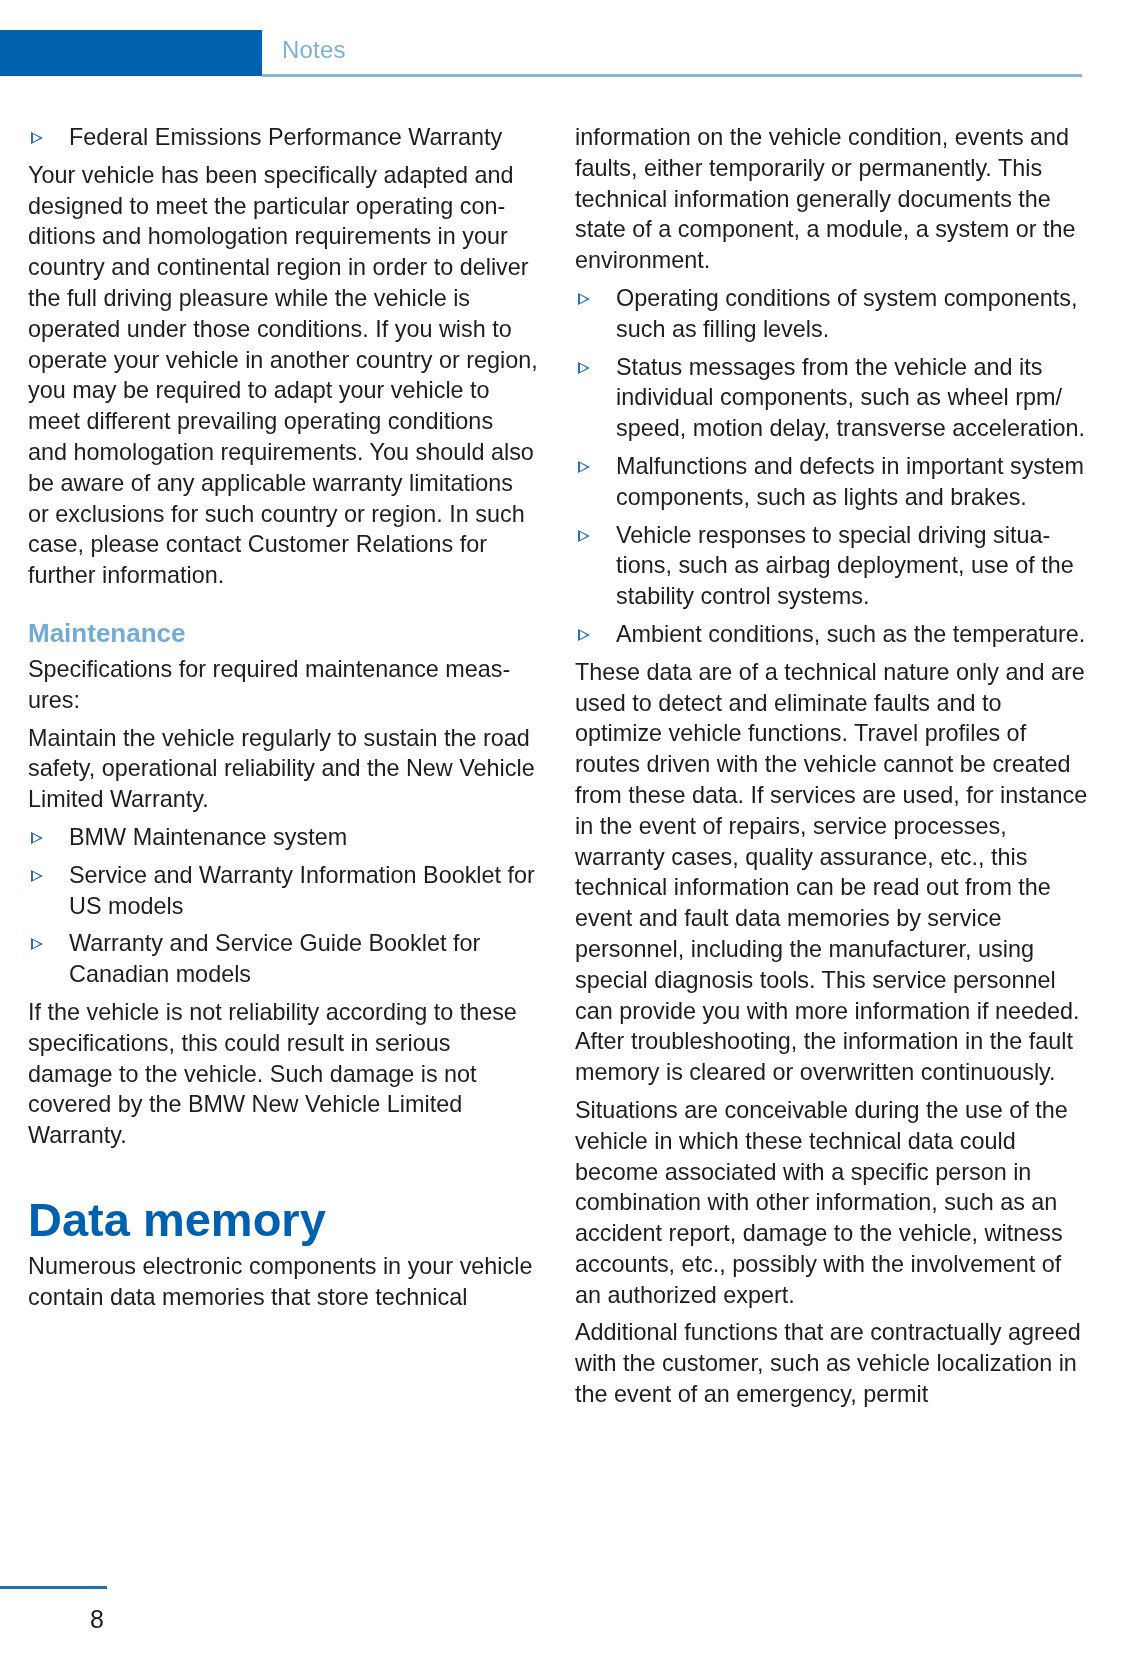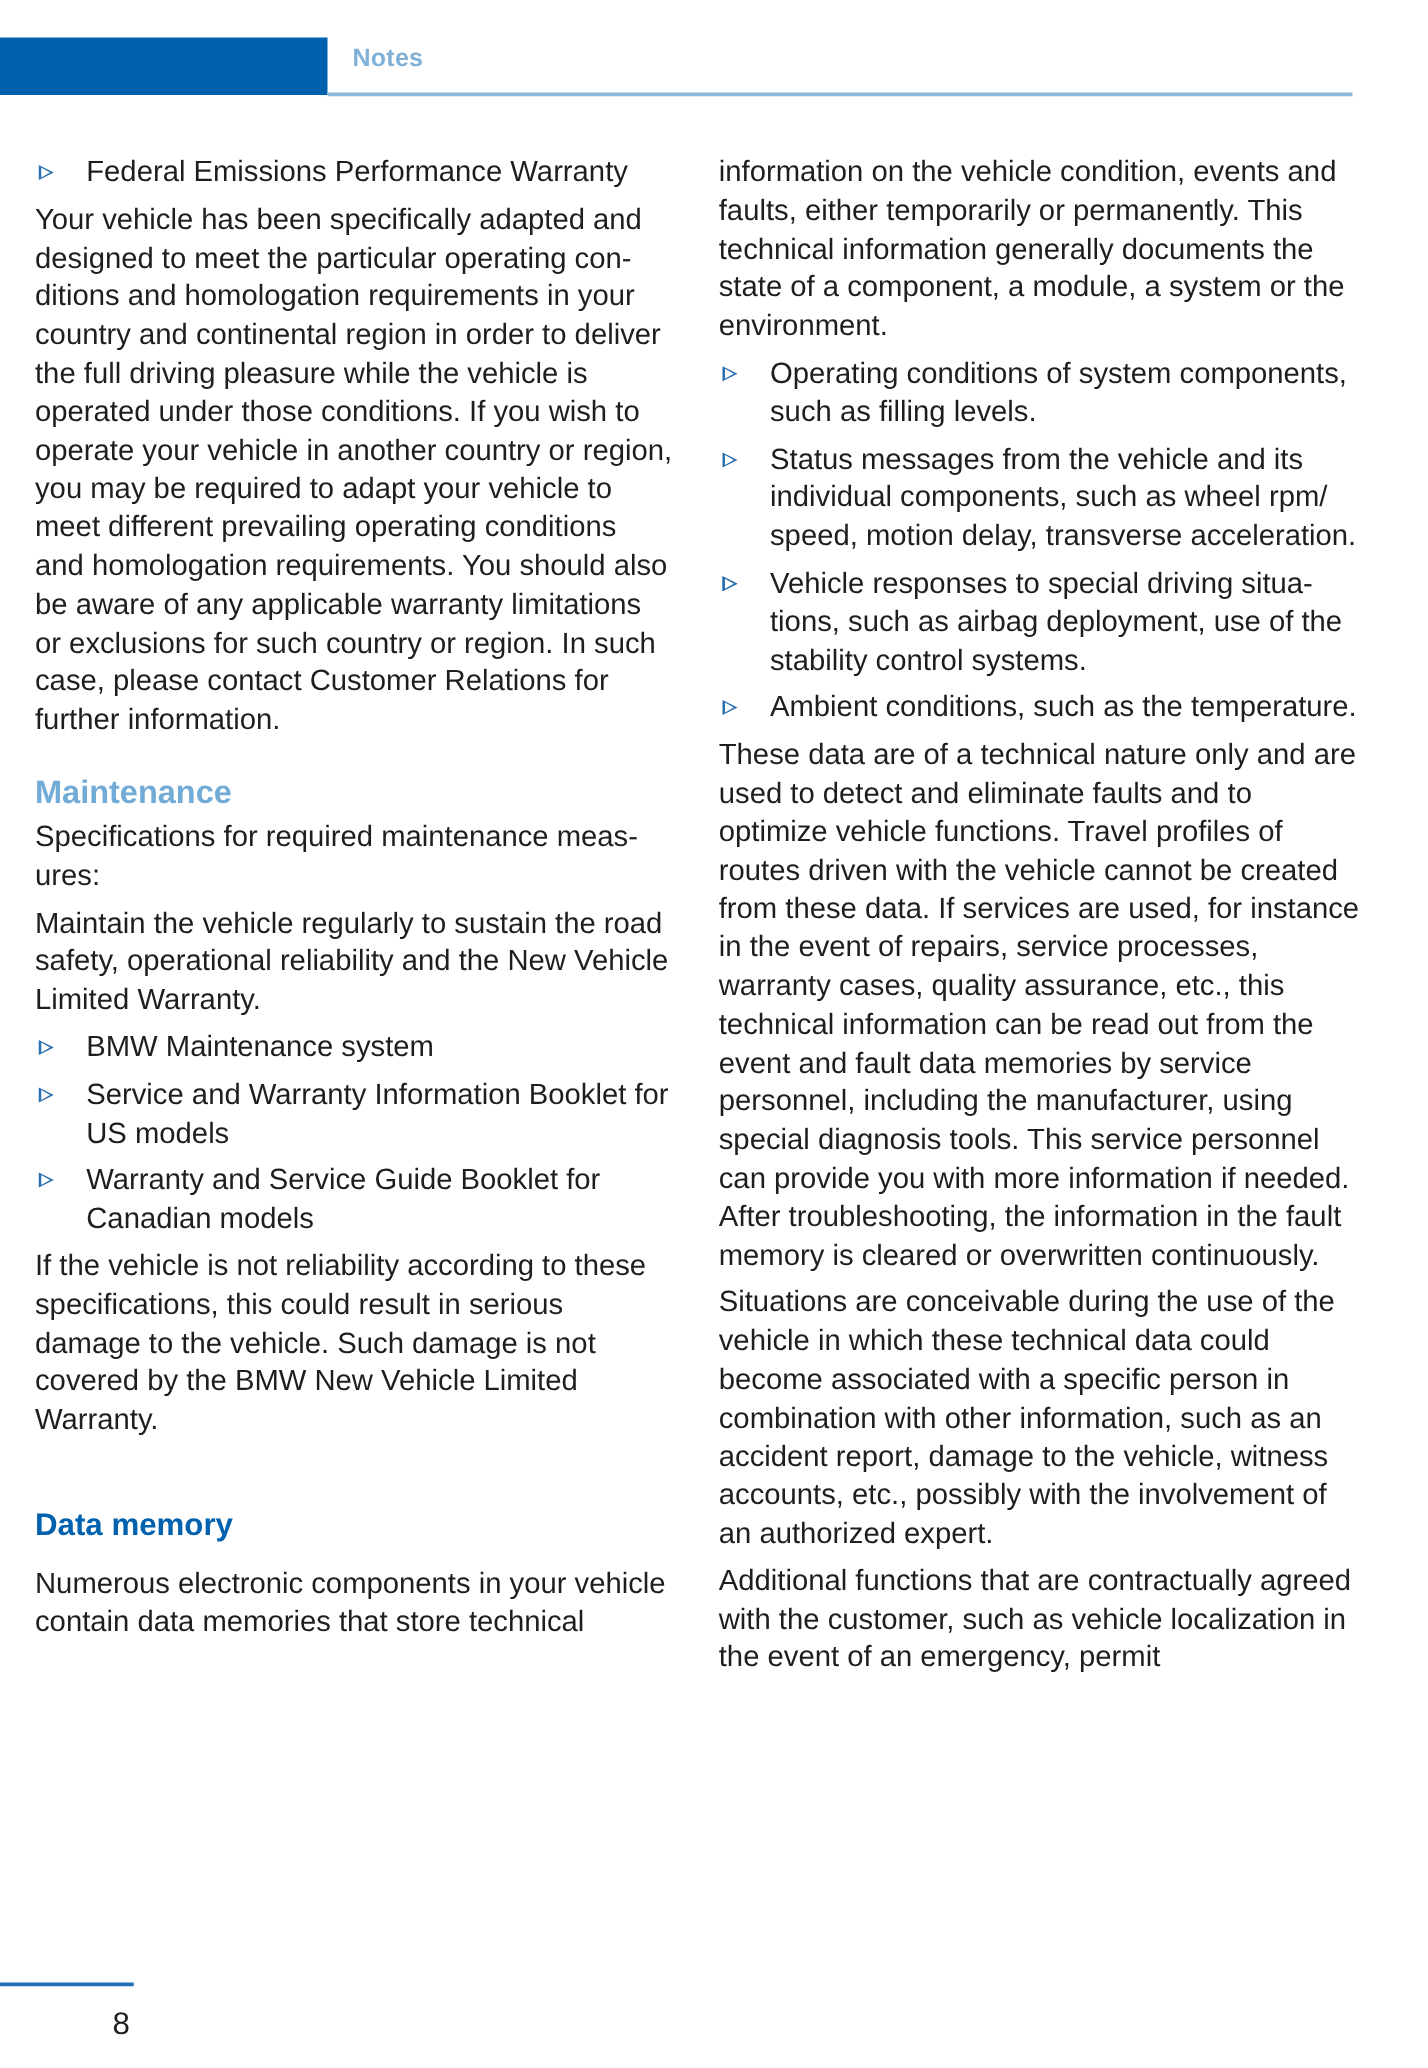--- a/index.html
+++ b/index.html
@@ -1,38 +1,38 @@
 <!DOCTYPE html>
 <html><head>
 <meta charset="utf-8">
 <style>
   * { box-sizing: border-box; margin: 0; padding: 0; }
   html, body { width: 1142px; height: 1654px; background: #ffffff; overflow: hidden; }
   body { position: relative; font-family: "Liberation Sans", "DejaVu Sans", sans-serif; color: #1e1e1e; }
 
   .header-bar { position: absolute; left: 0; top: 30px; width: 262px; height: 46px; background: #0062ae; }
   .header-rule { position: absolute; left: 262px; top: 74px; width: 820px; height: 3px; background: #8ab6d9; }
-  .header-title { position: absolute; left: 282px; top: 36px; font-size: 20px; color: #7fb1d8; font-weight: bold; letter-spacing: 0.2px; }
+  .header-title { position: absolute; left: 282px; top: 36px; font-size: 24px; color: #7fb1d8; font-weight: normal; letter-spacing: 0.2px; }
 
   .col { position: absolute; top: 122px; font-size: 23.4px; line-height: 30.8px; }
   .col-left { left: 28px; width: 510px; }
   .col-right { left: 575px; width: 515px; }
 
   .p { margin-bottom: 7px; }
   .bullet { position: relative; padding-left: 41px; margin-bottom: 7px; }
   .col-right .bullet { padding-left: 41px; }
   .bullet .tri { position: absolute; left: 3px; top: 10px; width: 0; height: 0;
     border-top: 6.5px solid transparent; border-bottom: 6.5px solid transparent;
     border-left: 12px solid #2a6fb0; }
   .bullet .tri::after { content: ""; position: absolute; left: -10px; top: -4px; width: 0; height: 0;
     border-top: 4px solid transparent; border-bottom: 4px solid transparent;
     border-left: 7px solid #ffffff; }
 
   .h-section { color: #72abd6; font-weight: bold; font-size: 26px; line-height: 32px; margin-top: 26px; margin-bottom: 5px; }
-  .h-major { color: #0062ae; font-weight: bold; font-size: 25px; line-height: 42px; margin-top: 48px; margin-bottom: 10px; }
+  .h-major { color: #0062ae; font-weight: bold; font-size: 47px; line-height: 42px; margin-top: 48px; margin-bottom: 10px; }
 
   .footer-rule { position: absolute; left: 0; top: 1586px; width: 107px; height: 3px; background: #1f6fb2; }
   .page-number { position: absolute; left: 90px; top: 1605px; font-size: 25px; color: #1e1e1e; }
 </style>
 </head>
 <body>
 
 <div class="header-bar"></div>
 <div class="header-rule"></div>
 <div class="header-title">Notes</div>
@@ -70,20 +70,21 @@
   <div class="bullet">
     <span class="tri"></span>
     <span>Operating conditions of system compo­nents, such as filling levels.</span>
   </div>
   <div class="bullet">
     <span class="tri"></span>
     <span>Status messages from the vehicle and its individual components, such as wheel rpm/ speed, motion delay, transverse accelera­tion.</span>
   </div>
   <div class="bullet">
     <span class="tri"></span>
+    <span>Malfunctions and defects in important sys­tem components, such as lights and brakes.</span>
   </div>
   <div class="bullet">
     <span class="tri"></span>
     <span>Vehicle responses to special driving situa­tions, such as airbag deployment, use of the stability control systems.</span>
   </div>
   <div class="bullet">
     <span class="tri"></span>
     <span>Ambient conditions, such as the tempera­ture.</span>
   </div>
   <p class="p">These data are of a technical nature only and are used to detect and eliminate faults and to optimize vehicle functions. Travel profiles of routes driven with the vehicle cannot be cre­ated from these data. If services are used, for instance in the event of repairs, service proc­esses, warranty cases, quality assurance, etc., this technical information can be read out from the event and fault data memories by service personnel, including the manufacturer, using special diagnosis tools. This service personnel can provide you with more information if needed. After troubleshooting, the information in the fault memory is cleared or overwritten continuously.</p>

